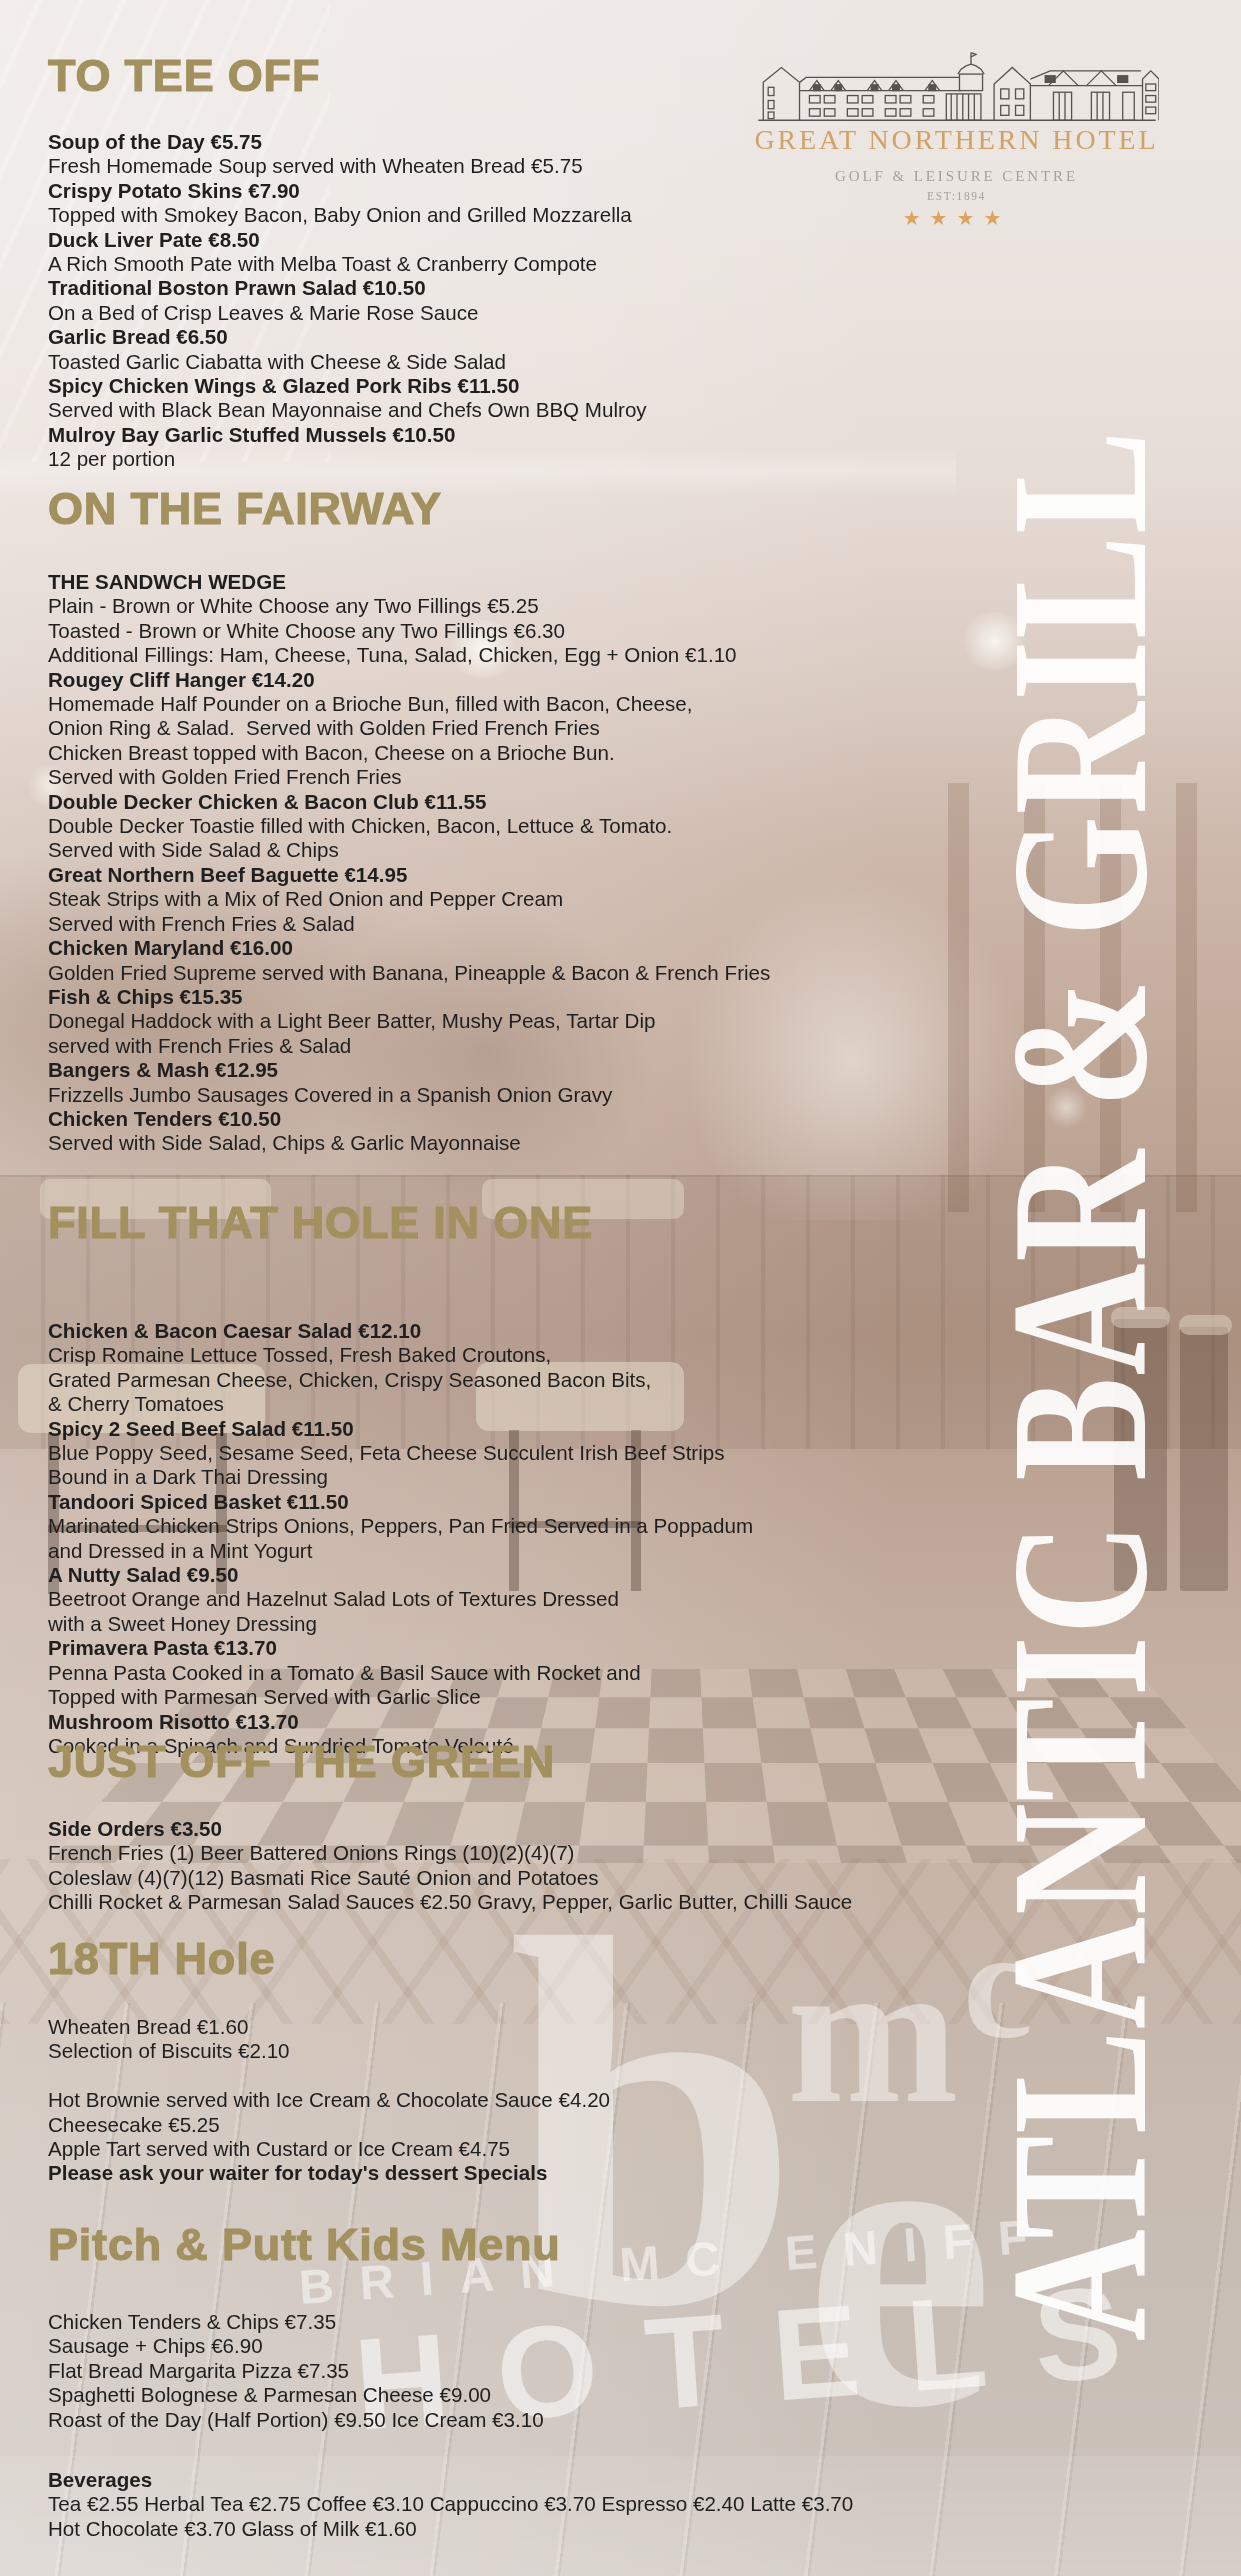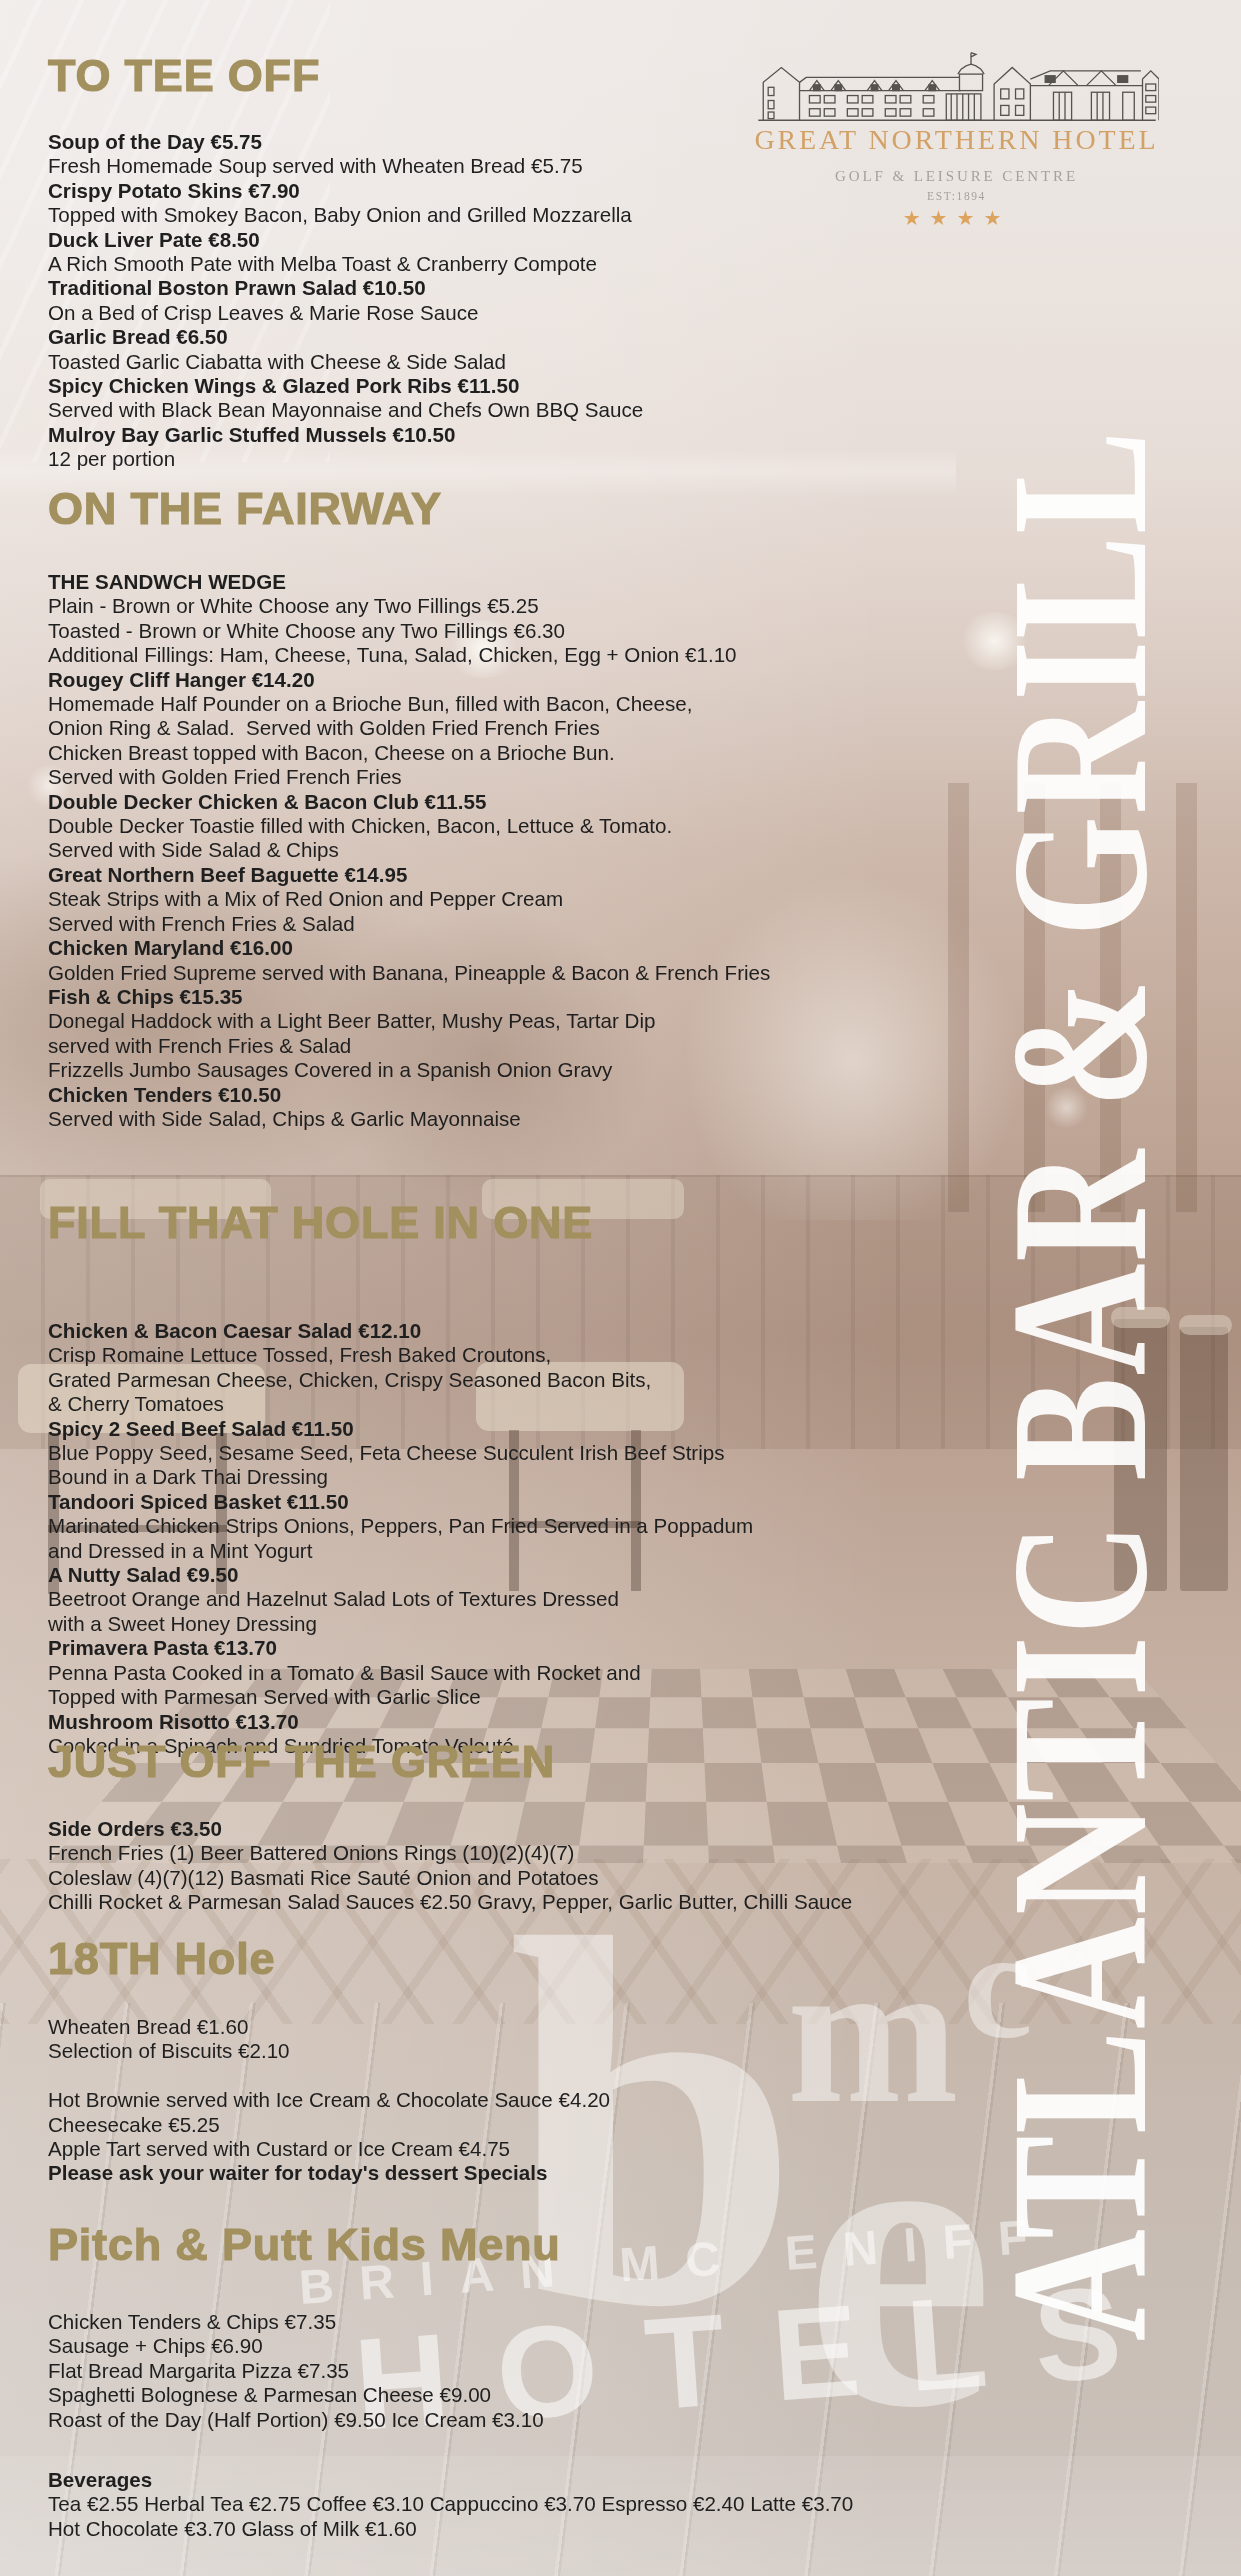--- a/index.html
+++ b/index.html
@@ -193,21 +193,21 @@
         <div class="menu-line">Fresh Homemade Soup served with Wheaten Bread €5.75</div>
         <div class="menu-line bold">Crispy Potato Skins €7.90</div>
         <div class="menu-line">Topped with Smokey Bacon, Baby Onion and Grilled Mozzarella</div>
         <div class="menu-line bold">Duck Liver Pate €8.50</div>
         <div class="menu-line">A Rich Smooth Pate with Melba Toast &amp; Cranberry Compote</div>
         <div class="menu-line bold">Traditional Boston Prawn Salad €10.50</div>
         <div class="menu-line">On a Bed of Crisp Leaves &amp; Marie Rose Sauce</div>
         <div class="menu-line bold">Garlic Bread €6.50</div>
         <div class="menu-line">Toasted Garlic Ciabatta with Cheese &amp; Side Salad</div>
         <div class="menu-line bold">Spicy Chicken Wings &amp; Glazed Pork Ribs €11.50</div>
-        <div class="menu-line">Served with Black Bean Mayonnaise and Chefs Own BBQ Sauce</div>
+        <div class="menu-line">Served with Black Bean Mayonnaise and Chefs Own BBQ Mulroy</div>
         <div class="menu-line bold">Mulroy Bay Garlic Stuffed Mussels €10.50</div>
         <div class="menu-line">12 per portion</div>
       </div>
       <div class="section-heading" style="top: 486px;">ON THE FAIRWAY</div>
       <div class="menu-block" style="top: 570px;">
         <div class="menu-line bold">THE SANDWCH WEDGE</div>
         <div class="menu-line">Plain - Brown or White Choose any Two Fillings €5.25</div>
         <div class="menu-line">Toasted - Brown or White Choose any Two Fillings €6.30</div>
         <div class="menu-line">Additional Fillings: Ham, Cheese, Tuna, Salad, Chicken, Egg + Onion €1.10</div>
         <div class="menu-line bold">Rougey Cliff Hanger €14.20</div>
@@ -219,20 +219,21 @@
         <div class="menu-line">Double Decker Toastie filled with Chicken, Bacon, Lettuce &amp; Tomato.</div>
         <div class="menu-line">Served with Side Salad &amp; Chips</div>
         <div class="menu-line bold">Great Northern Beef Baguette €14.95</div>
         <div class="menu-line">Steak Strips with a Mix of Red Onion and Pepper Cream</div>
         <div class="menu-line">Served with French Fries &amp; Salad</div>
         <div class="menu-line bold">Chicken Maryland €16.00</div>
         <div class="menu-line">Golden Fried Supreme served with Banana, Pineapple &amp; Bacon &amp; French Fries</div>
         <div class="menu-line bold">Fish &amp; Chips €15.35</div>
         <div class="menu-line">Donegal Haddock with a Light Beer Batter, Mushy Peas, Tartar Dip</div>
         <div class="menu-line">served with French Fries &amp; Salad</div>
+        <div class="menu-line bold">Bangers &amp; Mash €12.95</div>
         <div class="menu-line">Frizzells Jumbo Sausages Covered in a Spanish Onion Gravy</div>
         <div class="menu-line bold">Chicken Tenders €10.50</div>
         <div class="menu-line">Served with Side Salad, Chips &amp; Garlic Mayonnaise</div>
       </div>
       <div class="section-heading" style="top: 1200px;">FILL THAT HOLE IN ONE</div>
       <div class="menu-block" style="top: 1279px; margin-top: 40px;">
         <div class="menu-line bold">Chicken &amp; Bacon Caesar Salad €12.10</div>
         <div class="menu-line">Crisp Romaine Lettuce Tossed, Fresh Baked Croutons,</div>
         <div class="menu-line">Grated Parmesan Cheese, Chicken, Crispy Seasoned Bacon Bits,</div>
         <div class="menu-line">&amp; Cherry Tomatoes</div>

